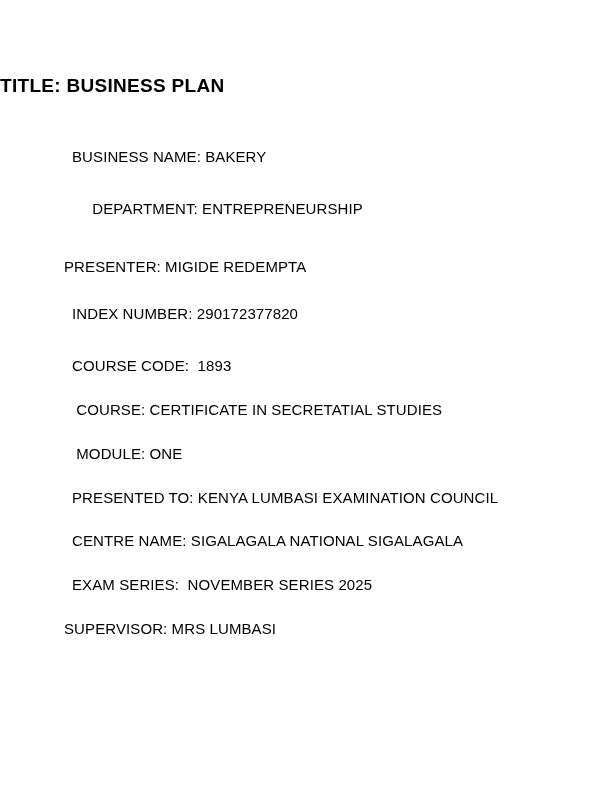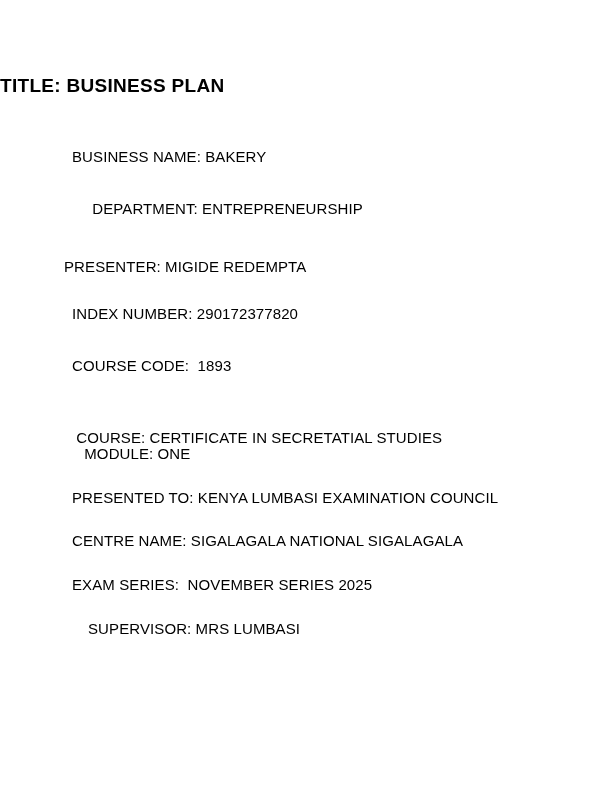--- a/index.html
+++ b/index.html
@@ -20,19 +20,19 @@
 <body>
 
 <div>
   <div class="title">TITLE: BUSINESS PLAN</div>
 
   <div class="line" style="left:72px; top:148px;">BUSINESS NAME: BAKERY</div>
   <div class="line" style="left:88px; top:200px;"> DEPARTMENT: ENTREPRENEURSHIP</div>
   <div class="line" style="left:64px; top:252px;margin-top:6px;">PRESENTER: MIGIDE REDEMPTA</div>
   <div class="line" style="left:72px; top:305px;">INDEX NUMBER: 290172377820</div>
   <div class="line" style="left:72px; top:357px;">COURSE CODE:  1893</div>
-  <div class="line" style="left:72px; top:401px;margin-top:28px;"> COURSE: CERTIFICATE IN SECRETATIAL STUDIES</div>
-  <div class="line" style="left:72px; top:445px;margin-left:8px;"> MODULE: ONE</div>
+  <div class="line" style="left:72px; top:401px;"> COURSE: CERTIFICATE IN SECRETATIAL STUDIES</div>
+  <div class="line" style="left:72px; top:445px;"> MODULE: ONE</div>
   <div class="line" style="left:72px; top:489px;">PRESENTED TO: KENYA LUMBASI EXAMINATION COUNCIL</div>
   <div class="line" style="left:72px; top:532px;">CENTRE NAME: SIGALAGALA NATIONAL SIGALAGALA</div>
   <div class="line" style="left:72px; top:576px;">EXAM SERIES:  NOVEMBER SERIES 2025</div>
-  <div class="line" style="left:88px; top:620px;">SUPERVISOR: MRS LUMBASI</div>
+  <div class="line" style="left:64px; top:620px;">SUPERVISOR: MRS LUMBASI</div>
 </div>
 
 </body></html>

